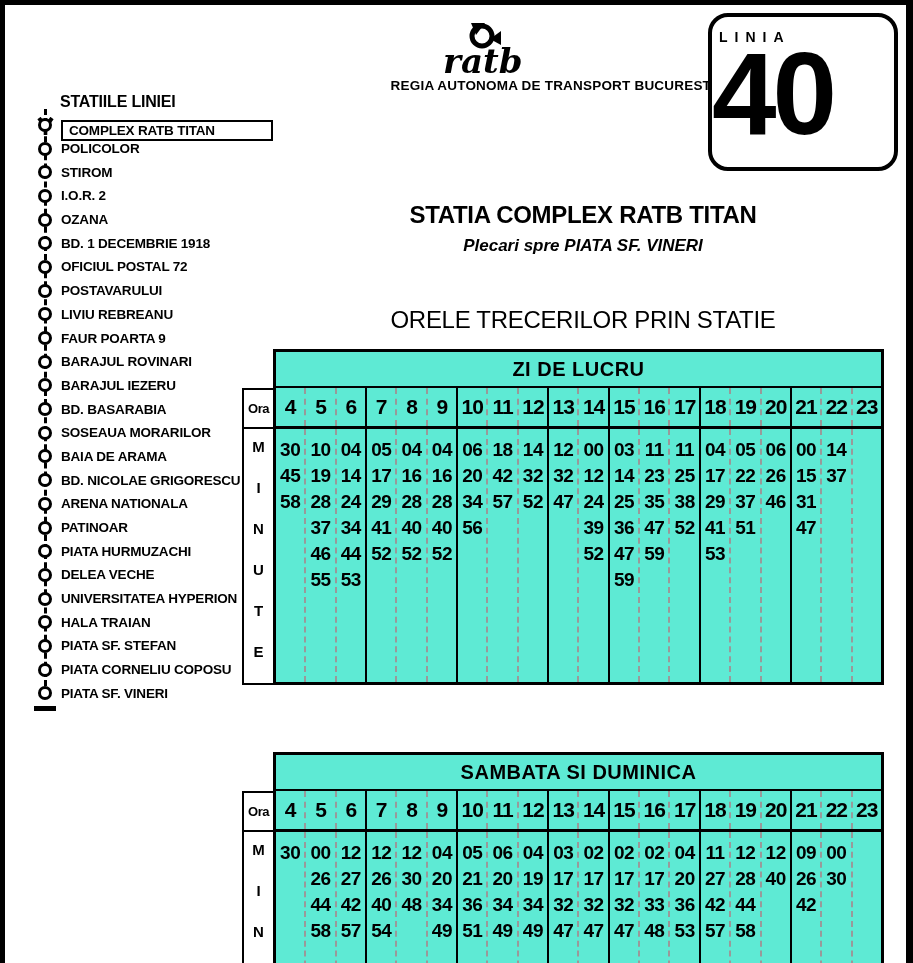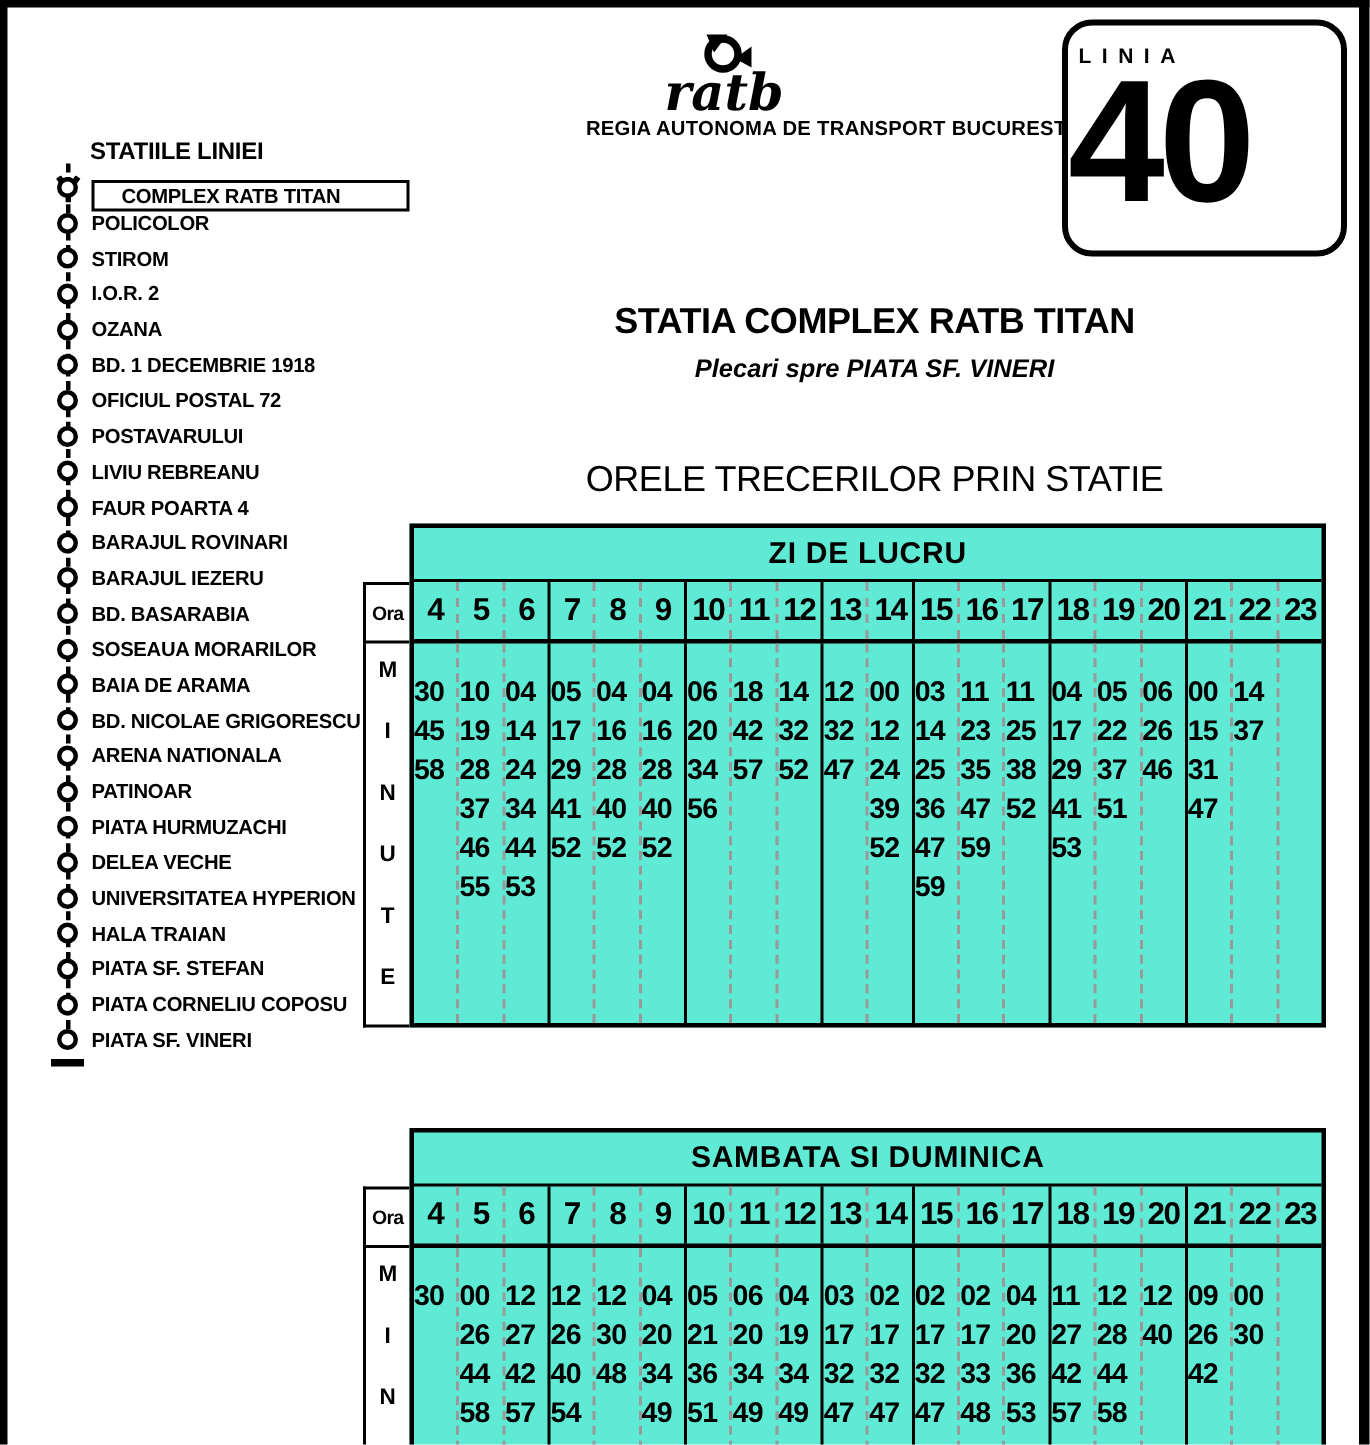--- a/index.html
+++ b/index.html
@@ -32,21 +32,21 @@
   .stations-title { margin-left:27px; font-size:16px; font-weight:bold; letter-spacing:-0.2px; }
   .stations-list { position:relative; margin-top:2px; }
   .route-line { position:absolute; left:11px; top:-4px; bottom:10px; width:0; border-left:3px dashed #000; }
   .route-arrow { position:absolute; left:4px; top:4px; }
   .station-item { position:relative; height:23.7px; display:flex; align-items:center; }
   .station-dot {
     position:absolute; left:5px; width:14px; height:14px; border:3.5px solid #000;
     border-radius:50%; background:#fff;
   }
   .station-label { margin-left:28px; font-size:13.5px; font-weight:bold; white-space:nowrap; letter-spacing:-0.2px; }
-  .station-label.boxed { border:2px solid #000; padding:1px 18px; width:212px;margin-top:12px; }
+  .station-label.boxed { border:2px solid #000; padding:1px 6px; width:212px;margin-top:12px; }
   .route-end { width:22px; height:5px; background:#000; margin-left:1px; margin-top:1px; }
 
   
   .station-title   { position:absolute; left:270px; top:196px; width:616px; text-align:center; font-size:24px; font-weight:bold; letter-spacing:-0.3px; }
   .station-subtitle{ position:absolute; left:270px; top:231px; width:616px; text-align:center; font-size:17px; font-weight:bold;font-style:italic; }
   .orele-title     { position:absolute; left:270px; top:301px; width:616px; text-align:center; font-size:24px; font-weight:normal; letter-spacing:-0.3px; }
 
   
   .timetable { position:absolute; left:237px; width:642px; display:flex; align-items:flex-start; }
   .tt-left { width:31px; flex-shrink:0; display:flex; flex-direction:column; }
@@ -65,21 +65,21 @@
   .tt-band {
     height:36px; border-bottom:2px solid #000; text-align:center;
     font-size:20px; font-weight:bold; line-height:34px; letter-spacing:0.5px;
   }
   .tt-hours { display:flex; height:41px; border-bottom:3px solid #000; }
   .tt-hour {
     flex:1; display:flex; align-items:center; justify-content:center;
     font-size:21px; font-weight:bold; letter-spacing:-1px;
   }
   .tt-mins { display:flex; height:253px; }
-  .tt-mincol { flex:1; text-align:left; padding-top:20px; }
+  .tt-mincol { flex:1; text-align:center; padding-top:8px; }
   .tt-min { font-size:19px; font-weight:bold; line-height:26px; letter-spacing:-0.5px; }
   .sep-dash { border-left:2px dashed #999; }
   .sep-solid { border-left:2px solid #000; }
 </style>
 </head>
 <body>
 
 <div class="logo-block">
   <svg class="logo-svg" width="100" height="56" viewBox="0 0 100 56">
     <g stroke="#000" fill="none" stroke-width="5">
@@ -137,21 +137,21 @@
       <div class="station-item">
         <span class="station-dot"></span>
         <span class="station-label">POSTAVARULUI</span>
       </div>
       <div class="station-item">
         <span class="station-dot"></span>
         <span class="station-label">LIVIU REBREANU</span>
       </div>
       <div class="station-item">
         <span class="station-dot"></span>
-        <span class="station-label">FAUR POARTA 4</span>
+        <span class="station-label">FAUR POARTA 9</span>
       </div>
       <div class="station-item">
         <span class="station-dot"></span>
         <span class="station-label">BARAJUL ROVINARI</span>
       </div>
       <div class="station-item">
         <span class="station-dot"></span>
         <span class="station-label">BARAJUL IEZERU</span>
       </div>
       <div class="station-item">

